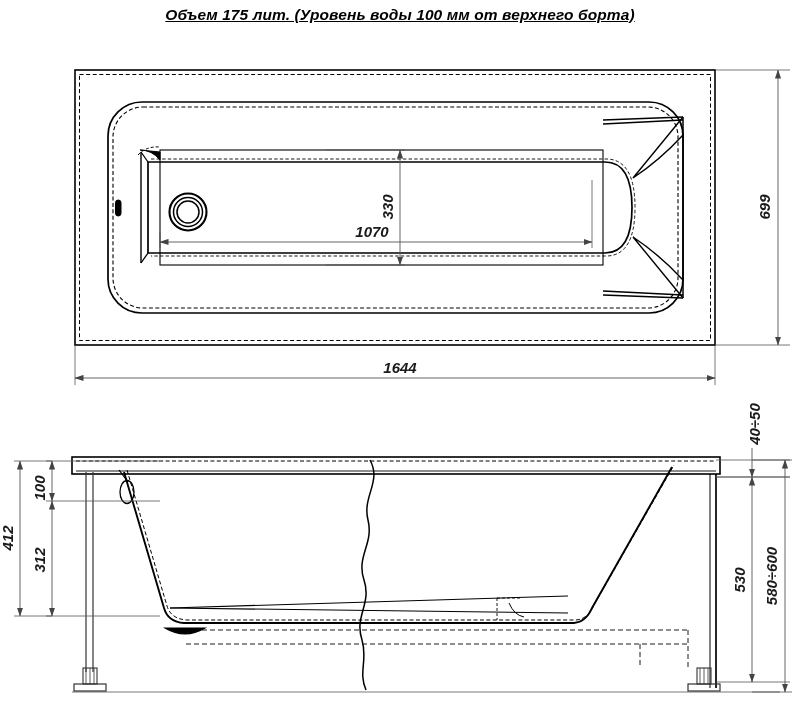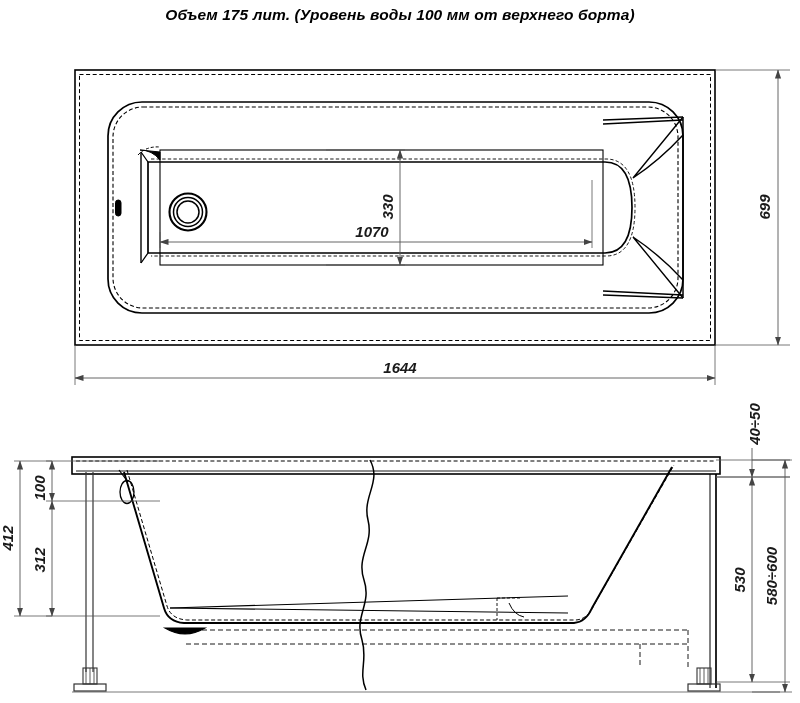--- a/index.html
+++ b/index.html
@@ -6,20 +6,21 @@
   body{width:800px;height:703px;overflow:hidden;
        font-family:"Liberation Sans", sans-serif;color:#000;}
   #root{position:relative;width:800px;height:703px;}
   #title{
     position:absolute;left:0;top:6px;width:800px;
     text-align:center;
     font-family:"Liberation Sans", sans-serif;
     font-size:15.5px;font-style:italic;font-weight:bold;
     letter-spacing:.1px;
     white-space:nowrap;
+    text-decoration:underline;
   }
   svg{position:absolute;left:0;top:0;}
   .dimtext{
     font-family:"Liberation Sans", sans-serif;
     font-size:15px;font-style:italic;font-weight:bold;
     fill:#1a1a1a;
   }
 </style>
 </head>
 <body>

